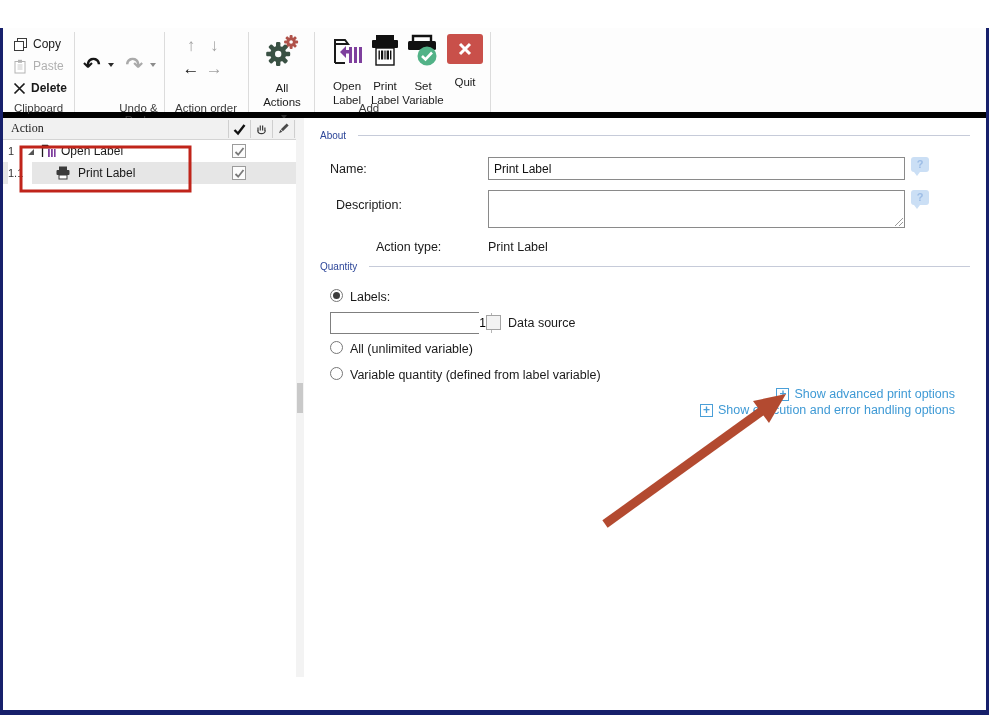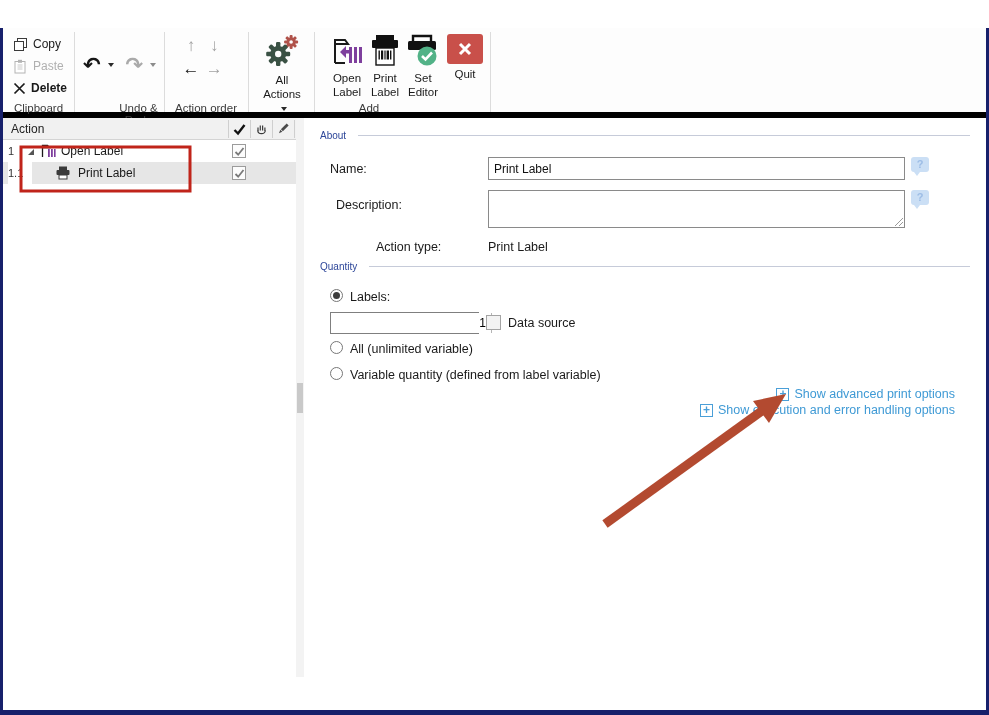--- a/index.html
+++ b/index.html
@@ -16,31 +16,31 @@
   .edge-b { left:0; bottom:0; width:989px; height:5px; }
 
   
   .ribbon { position:absolute; left:3px; top:28px; width:983px; height:90px; background:#fdfdfd; border-bottom:6px solid #000000; }
   .vsep { position:absolute; top:4px; height:80px; width:1px; background:#dcdcdc; }
   .grouplabel { position:absolute; top:74px; font-size:11.5px; color:#3c3c3c; text-align:center; }
   .rbtn-small { position:absolute; left:7px; display:flex; align-items:center; gap:5px; height:20px; padding:0 3px; cursor:pointer; }
   .rbtn-small .lbl { font-size:12px; }
   .rbtn-small.disabled .lbl { color:#b0b0b0; }
   .rbtn-big { position:absolute; top:6px; width:40px; display:flex; flex-direction:column; align-items:center; cursor:pointer; }
-  .rbtn-big .biglbl { font-size:11.5px; line-height:1.2; text-align:center; margin-top:4px; }
+  .rbtn-big .biglbl { font-size:11.5px; line-height:1.2; text-align:center; margin-top:12px; }
   .undo-glyph { font-size:21px; font-weight:bold; color:#161616; line-height:18px; }
   .redo-glyph { font-size:21px; font-weight:bold; color:#aaaaaa; line-height:18px; }
   .ddcaret { display:inline-block; width:0; height:0; border-left:3.5px solid transparent; border-right:3.5px solid transparent; border-top:4px solid #8c8c8c; margin-left:3px; vertical-align:middle; }
   .ddcaret.dark { border-top-color:#2a2a2a; }
   .ao-arrow { font-size:17px; font-weight:bold; line-height:16px; display:inline-block; width:20px; text-align:center; }
   .gray-a { color:#a2a2a2; } .black-a { color:#1a1a1a; }
 
   
   .tree { position:absolute; left:3px; top:118px; width:293px; height:559px; background:#fff; }
-  .tree-header { position:absolute; left:0; top:0; width:293px; height:22px; background:#f1f1f1; border-bottom:1px solid #d4d4d4; display:flex; align-items:center; }
+  .tree-header { position:absolute; left:0; top:0; width:293px; height:22px; background:#f1f1f1; border-bottom:1px solid #d4d4d4; display:flex; align-items:center;font-family:Liberation Serif, serif; }
   .tree-header .hname { padding-left:8px; font-size:12px; color:#222; }
   .colsep { position:absolute; top:2px; height:18px; width:1px; background:#cfcfcf; }
   .hicon { position:absolute; top:3px; width:16px; height:16px; display:flex; align-items:center; justify-content:center; }
   .trow { position:absolute; left:0; width:293px; height:22px; display:flex; align-items:center; cursor:pointer; }
   .trow.selected { background:#e6e6e6; }
   .trow .num { position:absolute; left:5px; width:24px; font-size:11px; color:#333; background:#fff; height:22px; line-height:22px; }
   .expander { position:absolute; left:25px; top:9px; width:0; height:0; border-left:6px solid transparent; border-bottom:6px solid #555; }
   .trow .ticon { position:absolute; top:3px; }
   .trow .tlabel { position:absolute; font-size:12px; }
   .cbx { position:absolute; left:229px; top:4px; width:14px; height:14px; border:1px solid #9b9b9b; background:#fcfcfc; display:flex; align-items:center; justify-content:center; }
@@ -185,21 +185,21 @@
       </svg>
       <span class="biglbl">Print Label</span>
     </div>
     <div class="rbtn-big" style="left:400px;">
       <svg width="36" height="34" viewBox="0 0 36 34">
         <path d="M8 8 V2 h18 v6" fill="none" stroke="#111" stroke-width="2.4"></path>
         <rect x="3" y="7" width="28" height="9" rx="1.5" fill="#111"></rect>
         <circle cx="22" cy="22" r="9.5" fill="#52b287"></circle>
         <polyline points="17,22 20.5,25.5 27,18.5" fill="none" stroke="#fff" stroke-width="2.6"></polyline>
       </svg>
-      <span class="biglbl">Set Editor</span>
+      <span class="biglbl">Set Variable</span>
     </div>
     <div class="rbtn-big" style="left:442px;width:40px;">
       <div style="width:36px;height:30px;background:#c9504a;border-radius:3px;display:flex;align-items:center;justify-content:center;">
         <svg width="14" height="14" viewBox="0 0 14 14">
             <path d="M2 2 L12 12 M12 2 L2 12" stroke="#fff" stroke-width="3"></path>
           </svg>
       </div>
       <span class="biglbl">Quit</span>
     </div>
     <div class="grouplabel" style="left:311px;width:110px;">Add</div>

